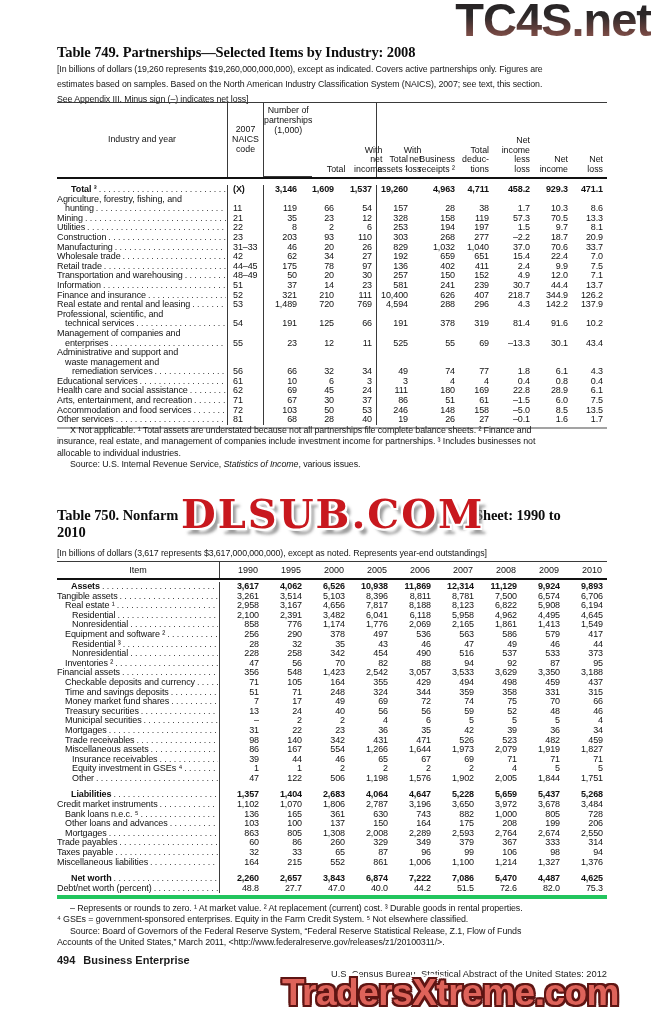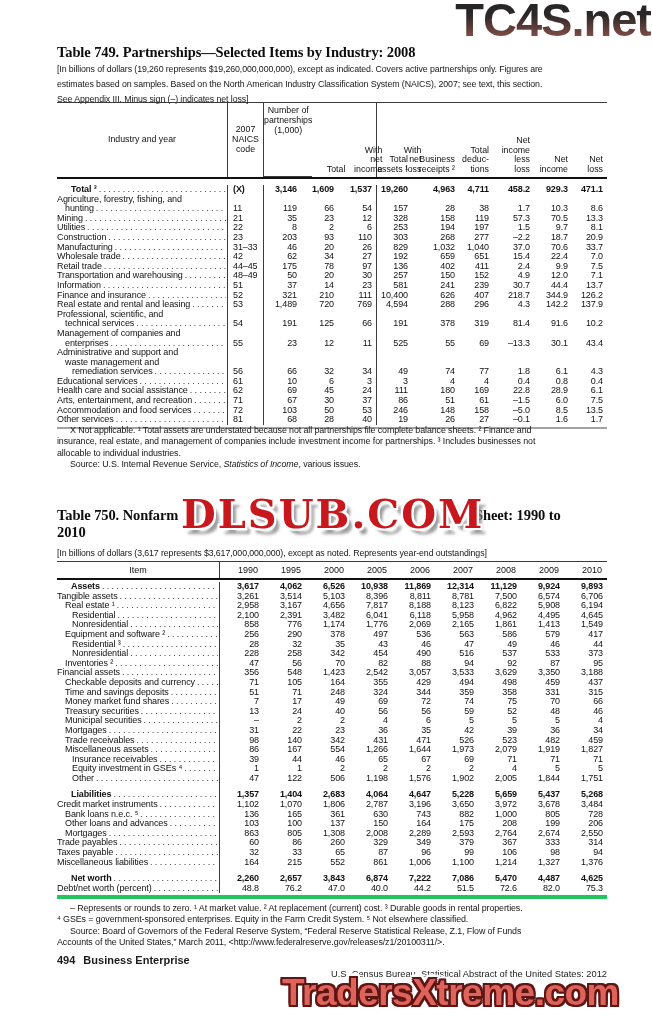--- a/index.html
+++ b/index.html
@@ -1015,21 +1015,21 @@
         <div class="c750 y750">5,470</div>
         <div class="c750 y750">4,487</div>
         <div class="c750 y750">4,625</div>
       </div>
       <div class="r750">
         <div class="c750 lab750">
           <span class="txt">Debt/net worth (percent)</span>
           <span class="dots"></span>
         </div>
         <div class="c750 y750">48.8</div>
-        <div class="c750 y750">76.2</div>
+        <div class="c750 y750">27.7</div>
         <div class="c750 y750">47.0</div>
         <div class="c750 y750">40.0</div>
         <div class="c750 y750">44.2</div>
         <div class="c750 y750">51.5</div>
         <div class="c750 y750">72.6</div>
         <div class="c750 y750">82.0</div>
         <div class="c750 y750">75.3</div>
       </div>
     </div>
 </div>

